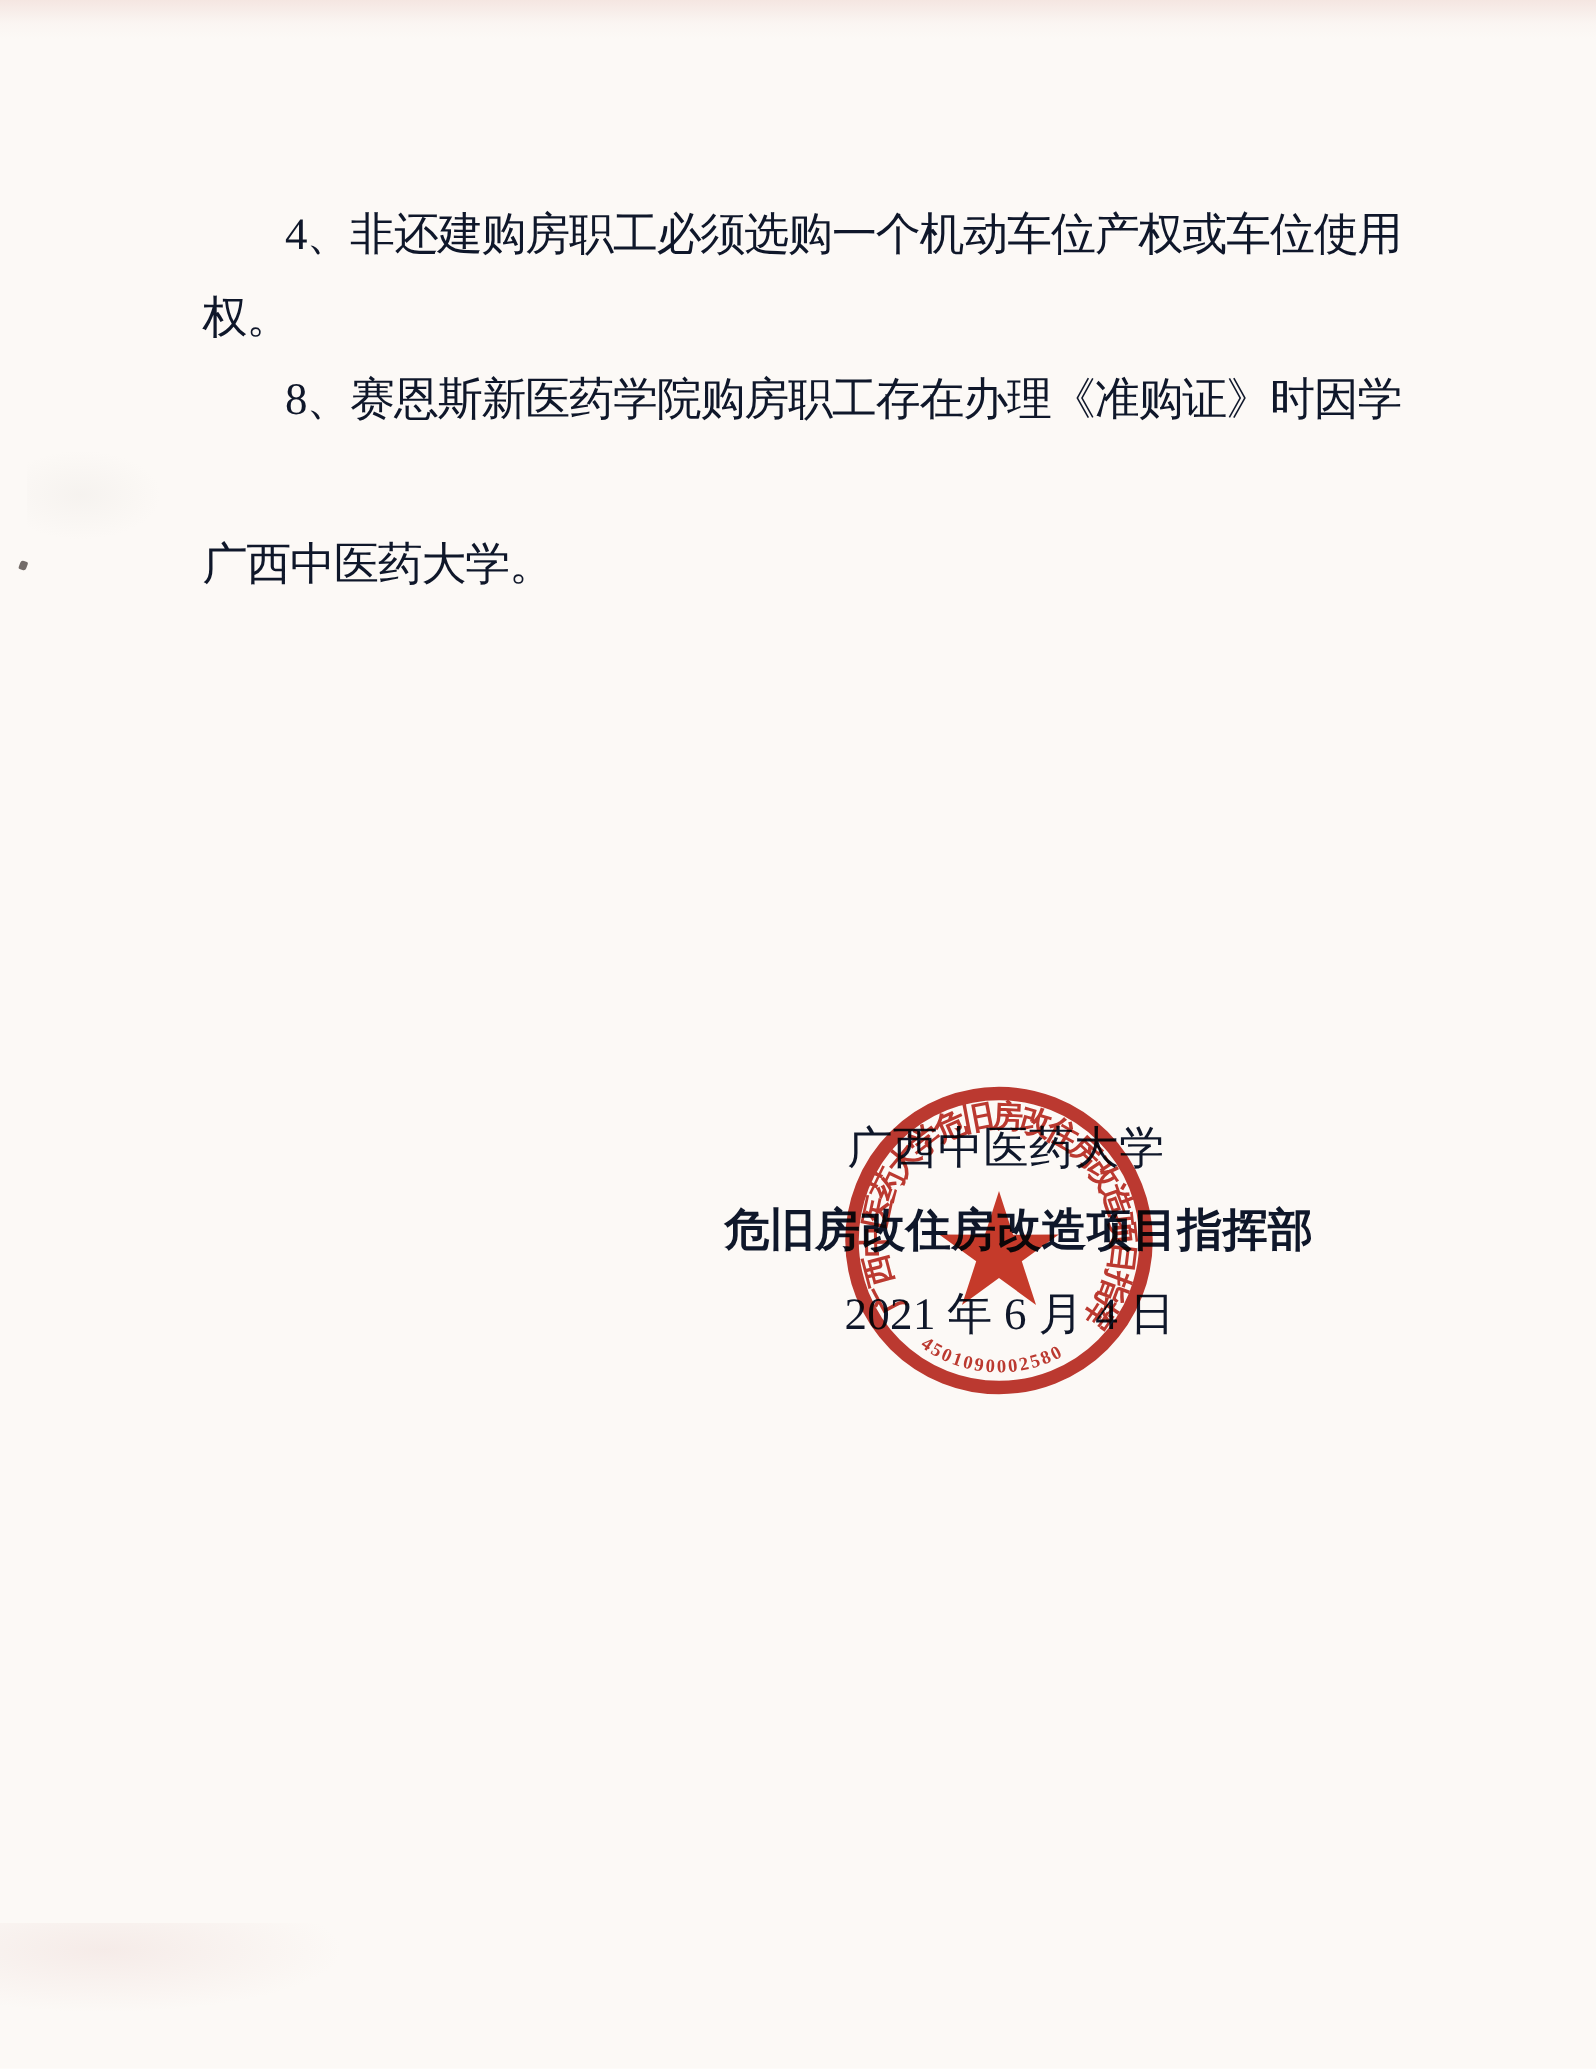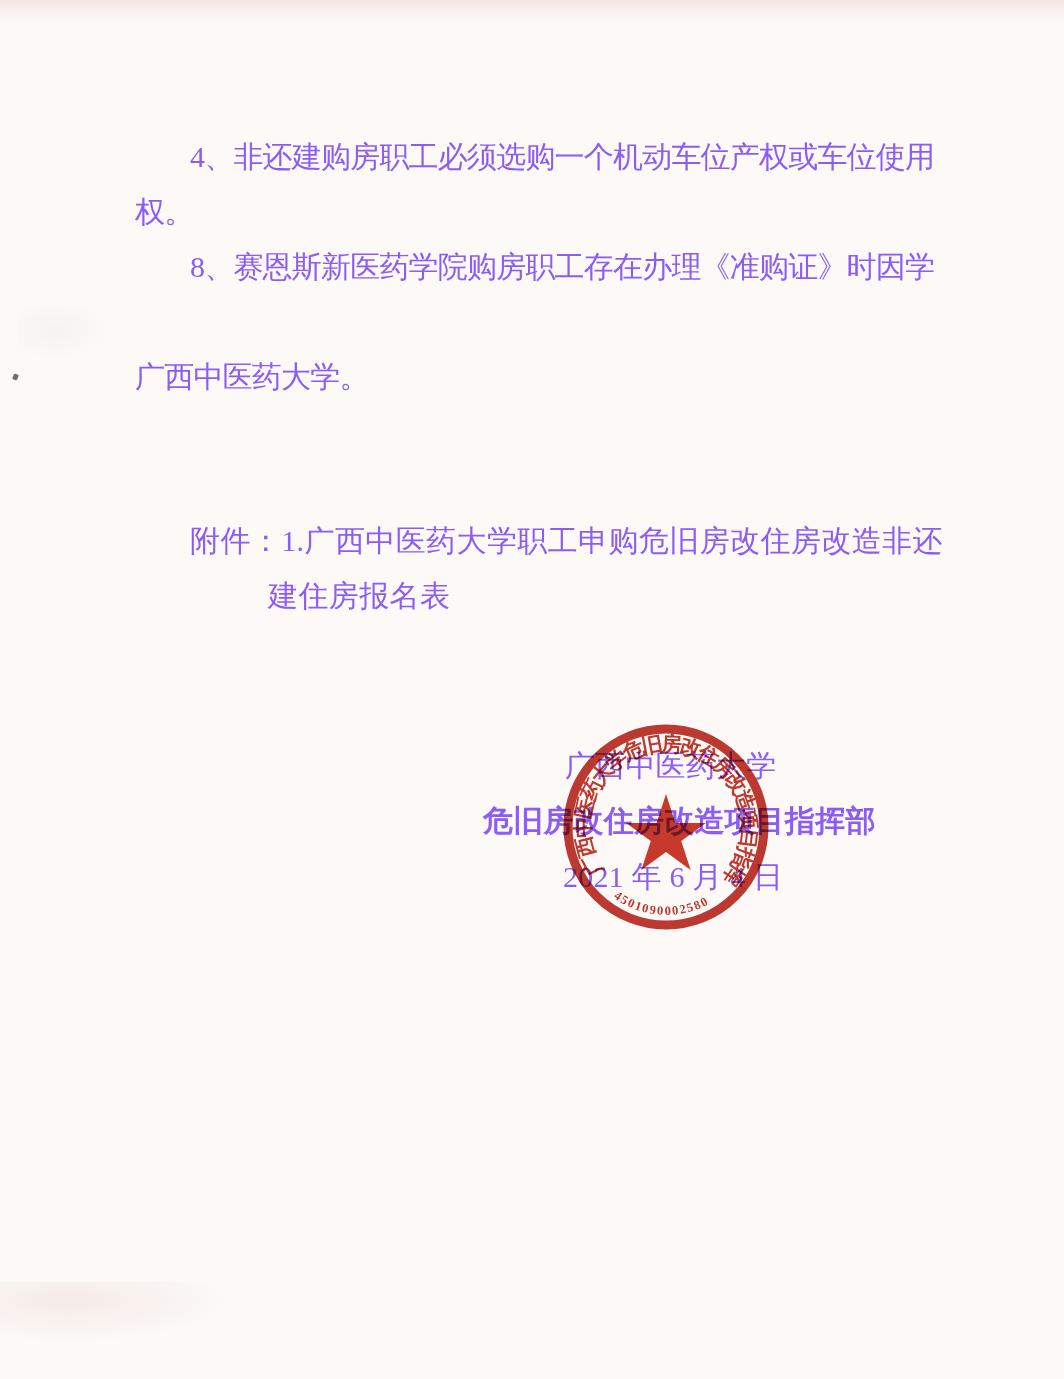--- a/index.html
+++ b/index.html
@@ -23,21 +23,21 @@
   .scan-smudge-ml{
     position:absolute;left:18px;top:300px;width:90px;height:60px;
     background:radial-gradient(ellipse at 40% 50%, rgba(210,205,200,0.15), rgba(255,255,255,0) 70%);
   }
   .scan-speck{
     position:absolute;left:13px;top:374px;width:5px;height:6px;
     background:rgba(70,60,58,0.75);border-radius:2px 1px 2px 1px;transform:rotate(20deg);
   }
   .line{
     position:absolute;white-space:nowrap;
-    font-size:30px;line-height:38px;color:#8b5cf6;
+    font-size:30px;line-height:38px;color:#0f172a;
     letter-spacing:-0.8px;
   }
   .att{letter-spacing:0.4px;}
   .sig{letter-spacing:0.2px;}
   .seal{
     position:absolute;left:549px;top:710px;width:234px;height:234px;
     mix-blend-mode:multiply;opacity:0.92;
   }
   .seal text{font-family:"Liberation Serif","DejaVu Serif",serif;}
   .seal .ringtext{font-size:21px;letter-spacing:-3.2px;fill:#b8291f;font-weight:bold;}
@@ -52,22 +52,20 @@
   <div class="scan-smudge-bl"></div>
   <div class="scan-smudge-ml"></div>
   <div class="scan-speck"></div>
 
   <div class="line" style="left:190px;top:138px;">4、非还建购房职工必须选购一个机动车位产权或车位使用</div>
   <div class="line" style="left:135px;top:193px;">权。</div>
 
   <div class="line" style="left:190px;top:248px;">8、赛恩斯新医药学院购房职工存在办理《准购证》时因学</div>
   <div class="line" style="left:135px;top:358px;">广西中医药大学。</div>
 
-  <div class="line att" style="left:190px;top:522px;">附件：1.广西中医药大学职工申购危旧房改住房改造非还</div>
-  <div class="line att" style="left:268px;top:577px;">建住房报名表</div>
 
   <div class="line sig" style="left:565px;top:747px;">广西中医药大学</div>
   <div class="line sig" style="left:483px;top:802px;font-weight:bold;">危旧房改住房改造项目指挥部</div>
   <div class="line sig" style="left:563px;top:858px;">2021 年 6 月 4 日</div>
 
   <svg class="seal" viewBox="-117 -117 234 234">
     <defs>
       <path id="ringPath" d="M -62.3,43.6 A 76 76 0 1 1 62.3,43.6" fill="none"></path>
       <path id="codePath" d="M -54.2,69.3 A 88 88 0 0 0 54.2,69.3" fill="none"></path>
     </defs>

